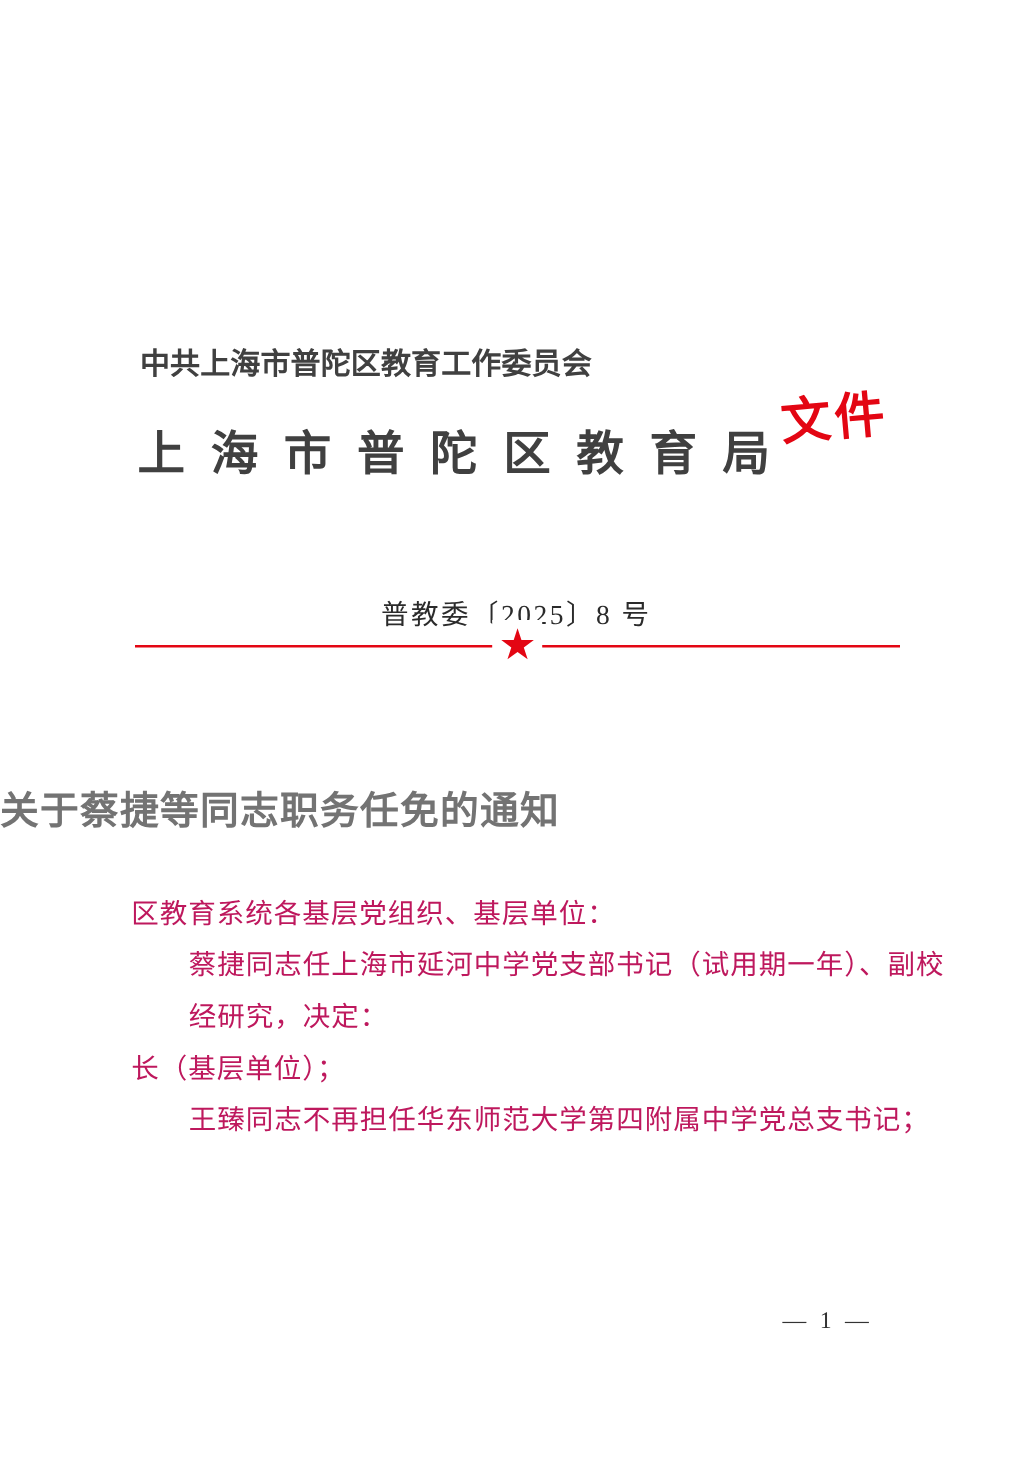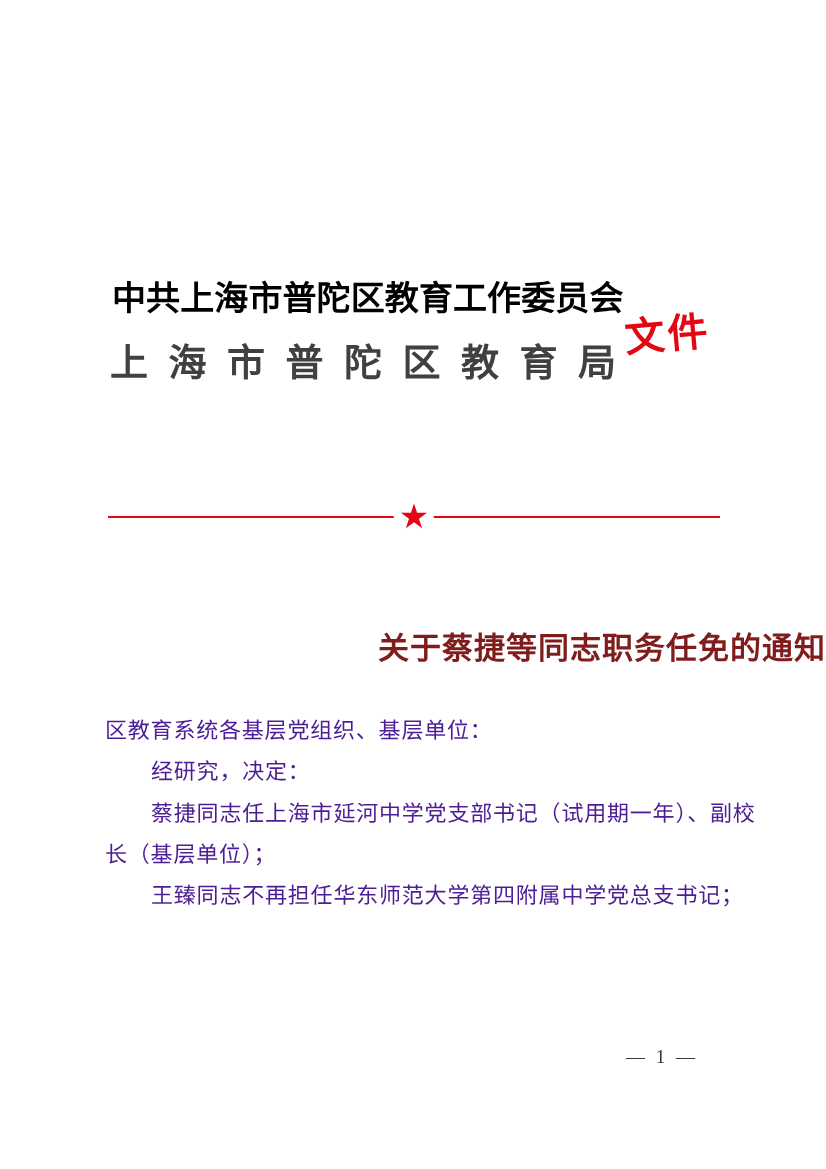--- a/index.html
+++ b/index.html
@@ -20,23 +20,23 @@
   .letterhead {
     position: absolute;
     left: 0; top: 0;
     width: 100%;
   }
   .org-line1 {
     position: absolute;
     left: 112px;
     top: 271px;
     width: 515px;
-    font-size: 34px;
+    font-size: 24px;
     font-weight: bold;
-    color: #000000;
+    color: #404040;
     white-space: nowrap;
     letter-spacing: 0.1px;
   }
   .org-line2 {
     position: absolute;
     left: 110px;
     top: 332px;
     font-size: 38px;
     font-weight: bold;
     color: #404040;
@@ -89,36 +89,36 @@
     background: #ffffff;
     padding: 0 5px;
   }
 
   
   .doc-title {
     position: absolute;
     left: 0;
     top: 623px;
     width: 100%;
-    text-align: right;
+    text-align: left;
     font-size: 31px;
     font-weight: bold;
-    color: #7f1d1d;
+    color: #737373;
     letter-spacing: 1px;
   }
 
   
   .doc-body {
     position: absolute;
     left: 105px;
     top: 710px;
     width: 648px;
     font-size: 22px;
     line-height: 41.3px;
-    color: #4c1d95;
+    color: #be185d;
     letter-spacing: 0.8px;
   }
   .body-line {
     white-space: nowrap;
   }
   .body-line.indent {
     padding-left: 46px;
   }
 
   
@@ -136,30 +136,31 @@
 <body>
 
 <div class="page">
 
   <div class="letterhead">
     <div class="org-line1">中共上海市普陀区教育工作委员会</div>
     <div class="org-line2">上海市普陀区教育局</div>
     <div class="doc-type">文件</div>
   </div>
 
+  <div class="doc-number">普教委〔2025〕8 号</div>
 
   <div class="red-rule">
     <span class="star">★</span>
   </div>
 
   <div class="doc-title">关于蔡捷等同志职务任免的通知</div>
 
   <div class="doc-body">
     <div class="body-line">区教育系统各基层党组织、基层单位：</div>
+    <div class="body-line indent">蔡捷同志任上海市延河中学党支部书记（试用期一年）、副校</div>
     <div class="body-line indent">经研究，决定：</div>
-    <div class="body-line indent">蔡捷同志任上海市延河中学党支部书记（试用期一年）、副校</div>
     <div class="body-line">长（基层单位）；</div>
     <div class="body-line indent">王臻同志不再担任华东师范大学第四附属中学党总支书记；</div>
   </div>
 
   <div class="page-number">— 1 —</div>
 
 </div>
 
 </body></html>

